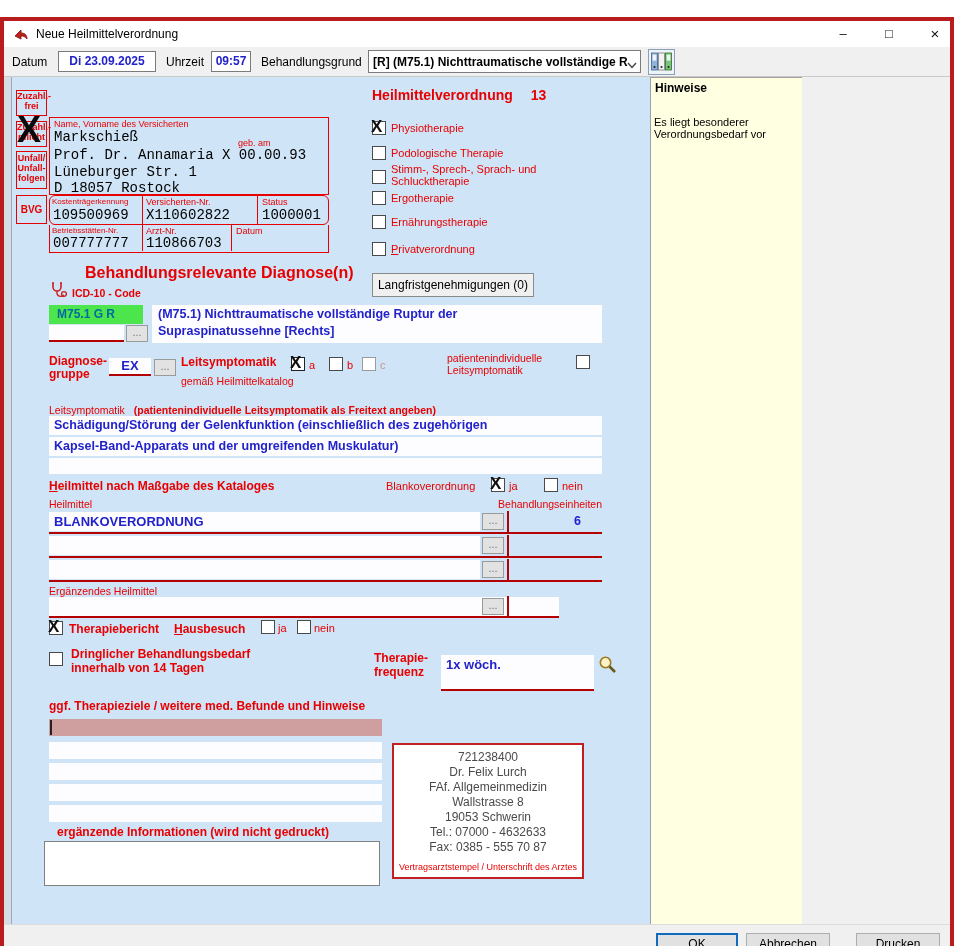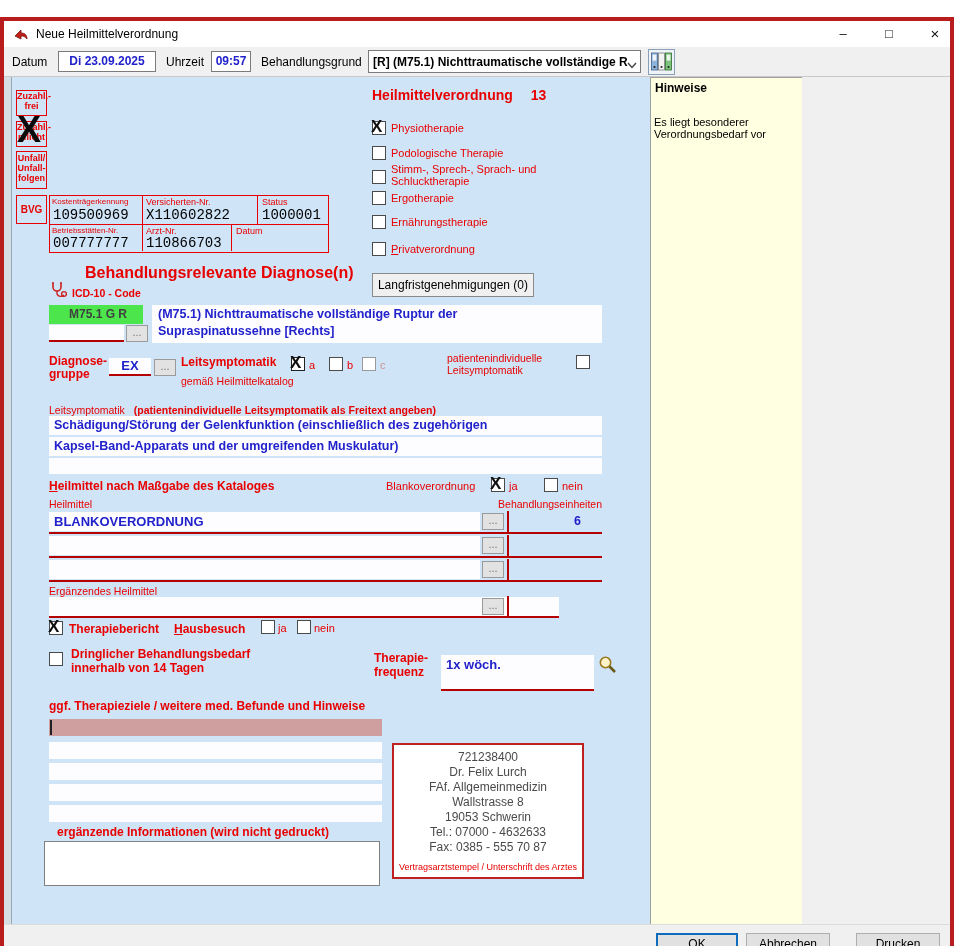--- a/index.html
+++ b/index.html
@@ -85,21 +85,29 @@
   <div class="abs" style="left:13px;top:88px;font:bold 36px 'Liberation Sans',sans-serif;color:#0a0a0a;">X</div>
   <div class="abs redbox" style="left:12px;top:130px;width:31px;height:38px;text-align:center;padding-top:1px;">
     <div class="lbl9 b">Unfall/</div>
     <div class="lbl9 b">Unfall-</div>
     <div class="lbl9 b">folgen</div>
   </div>
   <div class="abs redbox" style="left:12px;top:174px;width:31px;height:29px;text-align:center;">
     <div class="lbl10 b" style="line-height:27px;">BVG</div>
   </div>
 
-  <div class="abs redbox" style="left:45px;top:174px;width:280px;height:30px;">
+  <div class="abs redbox" style="left:45px;top:96px;width:280px;height:78px;">
+    <div class="abs lbl9" style="left:4px;top:1px;">Name, Vorname des Versicherten</div>
+    <div class="abs mono" style="left:4px;top:11px;">Markschieß</div>
+    <div class="abs lbl9" style="left:188px;top:20px;">geb. am</div>
+    <div class="abs mono" style="left:4px;top:29px;">Prof. Dr. Annamaria X 00.00.93</div>
+    <div class="abs mono" style="left:4px;top:46px;">Lüneburger Str. 1</div>
+    <div class="abs mono" style="left:4px;top:62px;">D 18057 Rostock</div>
+  </div>
+  <div class="abs redbox" style="left:45px;top:174px;width:280px;height:30px;border-radius:6px;">
     <div class="abs" style="left:0;top:0;width:93px;height:28px;border-right:1px solid #e80000;">
       <div class="abs lbl9" style="left:2px;top:1px;font-size:8px;">Kostenträgerkennung</div>
       <div class="abs mono" style="left:3px;top:11px;">109500969</div>
     </div>
     <div class="abs" style="left:93px;top:0;width:115px;height:28px;border-right:1px solid #e80000;">
       <div class="abs lbl9" style="left:3px;top:1px;">Versicherten-Nr.</div>
       <div class="abs mono" style="left:3px;top:11px;">X110602822</div>
     </div>
     <div class="abs" style="left:208px;top:0;width:70px;height:28px;">
       <div class="abs lbl9" style="left:4px;top:1px;">Status</div>
@@ -159,21 +167,21 @@
     <svg width="18" height="19" viewBox="0 0 18 19">
       <path d="M4 2 v4 a4 4 0 0 0 8 0 v-4" fill="none" stroke="#cc2222" stroke-width="1.6"></path>
       <path d="M8 10 v3 a4 3.5 0 0 0 7 1" fill="none" stroke="#cc2222" stroke-width="1.4"></path>
       <circle cx="15" cy="13" r="2.4" fill="none" stroke="#cc2222" stroke-width="1.4"></circle>
       <circle cx="4" cy="2" r="1" fill="#cc2222"></circle>
         <circle cx="12" cy="2" r="1" fill="#cc2222"></circle>
     </svg>
   </span>
   <span class="abs red b" style="left:68px;top:266px;font-size:10.5px;text-align:center;">ICD-10 - Code</span>
 
-  <div class="abs" style="left:45px;top:284px;width:94px;height:19px;background:#4ce64c;color:#404040;font-weight:bold;font-size:12px;padding:2px 0 0 20px;">M75.1 G R</div>
+  <div class="abs" style="left:45px;top:284px;width:94px;height:19px;background:#4ce64c;color:#0369a1;font-weight:bold;font-size:12px;padding:2px 0 0 8px;">M75.1 G R</div>
   <div class="abs wfield" style="left:148px;top:284px;width:450px;height:38px;">
     <div class="blue" style="padding:2px 0 0 6px;font-size:12.5px;">(M75.1) Nichttraumatische vollständige Ruptur der</div>
     <div class="blue" style="padding:3px 0 0 6px;font-size:12.5px;">Supraspinatussehne [Rechts]</div>
   </div>
   <div class="abs wfield runder" style="left:45px;top:304px;width:75px;height:17px;"></div>
   <div class="abs dots" style="left:122px;top:304px;">...</div>
 
   <div class="abs red b" style="left:45px;top:334px;font-size:12px;line-height:13px;">
     <div>Diagnose-</div>
     <div>gruppe</div>

